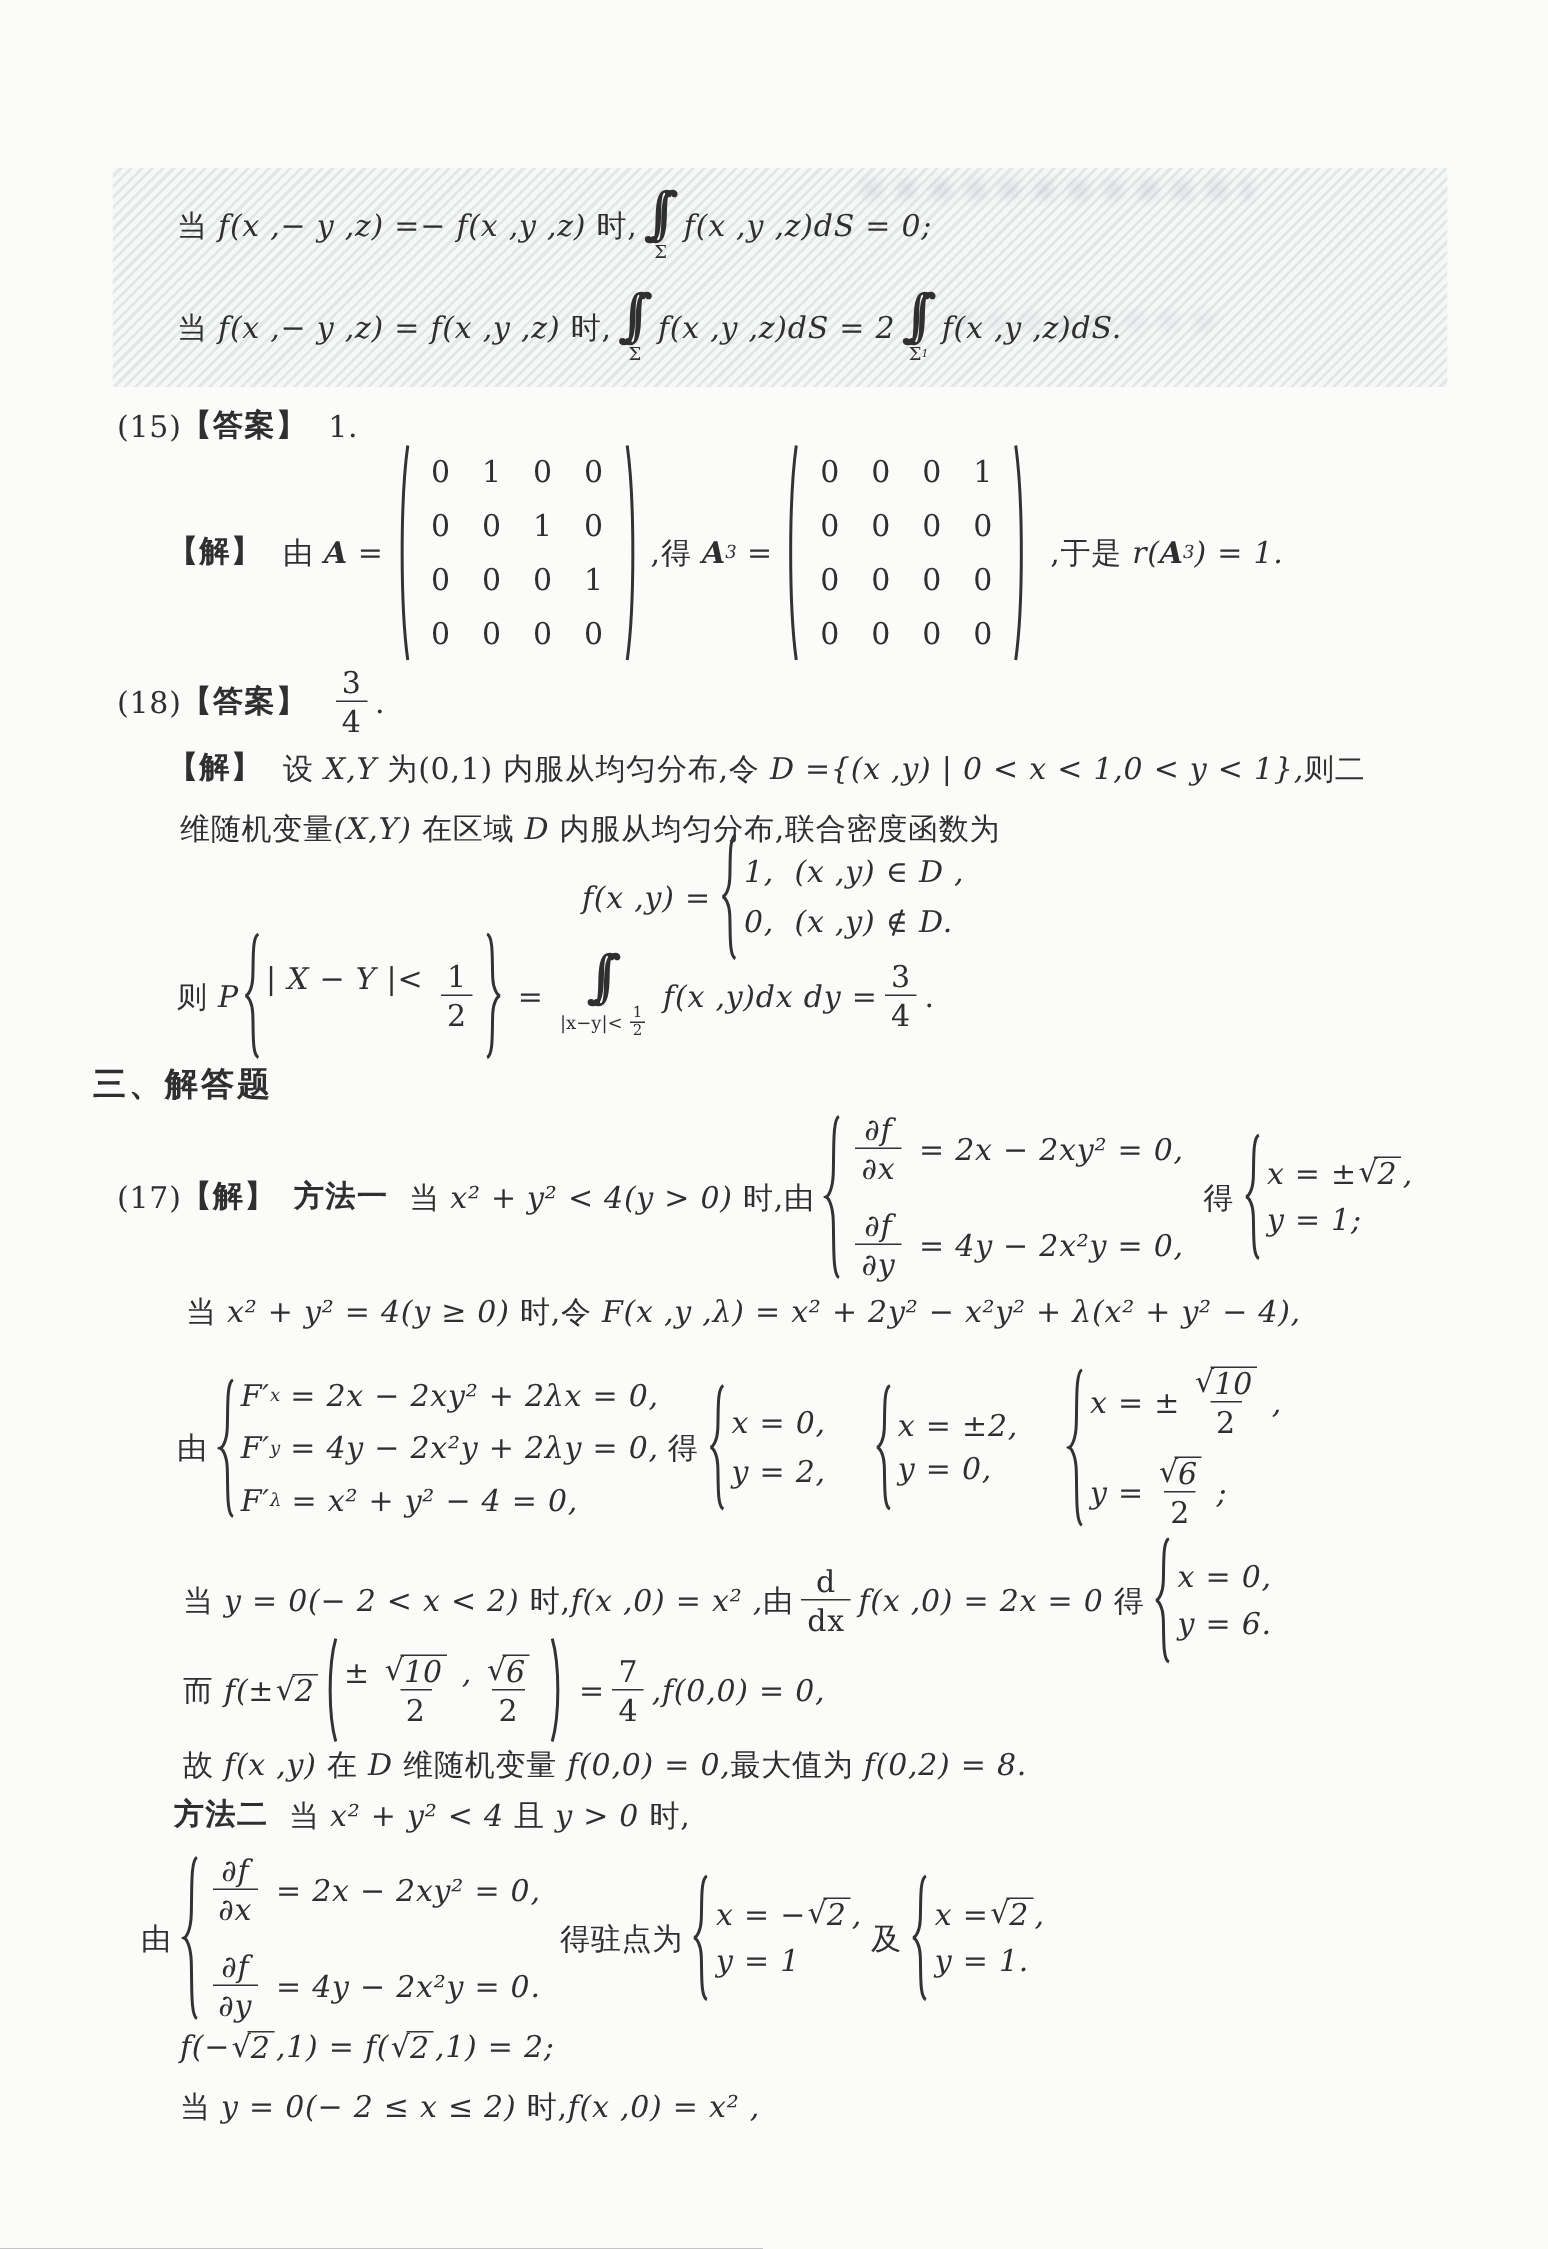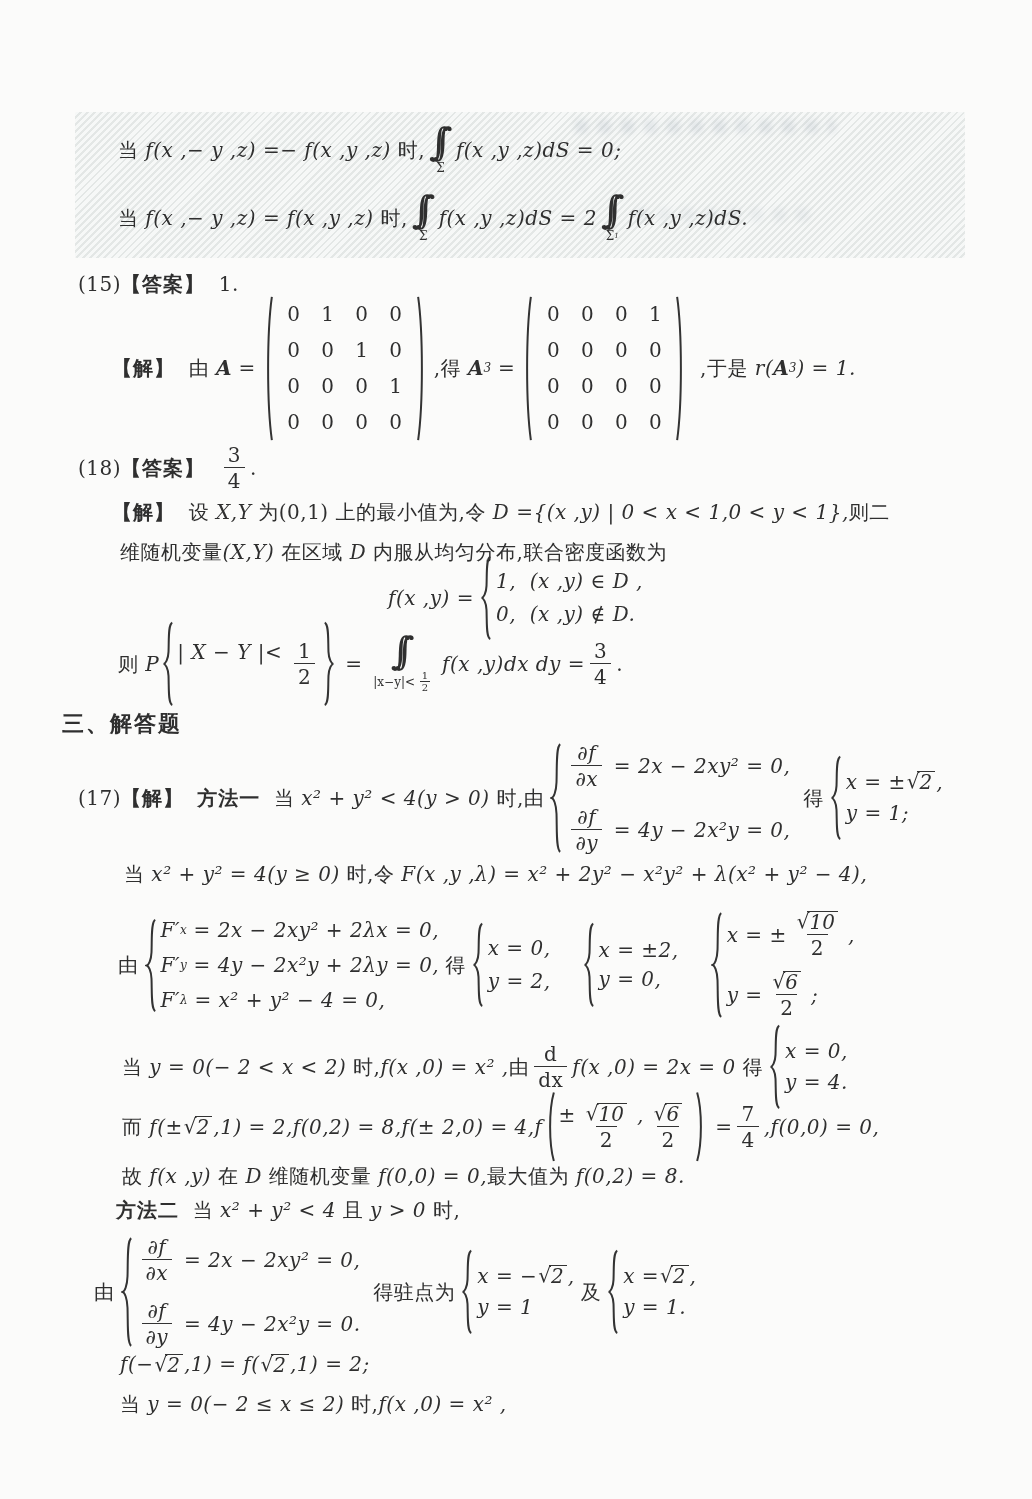--- a/index.html
+++ b/index.html
@@ -24,21 +24,21 @@
   .ghost.gb{right:150px;top:96px;width:180px;opacity:.25;}
 
   
   .line{
     position:absolute;display:flex;align-items:center;
     white-space:pre;font-size:20px;line-height:1.25;
   }
   .seg{display:inline-block;}
   .seg.mt{font-style:italic;letter-spacing:.5px;}
   .seg.cn{font-style:normal;letter-spacing:.5px;}
-  .seg.bld{font-style:normal;font-weight:700;font-family:Liberation Sans, sans-serif;letter-spacing:1px;}
+  .seg.bld{font-style:normal;font-weight:700;font-family:Liberation Serif, serif;letter-spacing:1px;}
   .seg.bi{font-style:italic;font-weight:700;}
   .seg.sp{font-size:.6em;vertical-align:.55em;font-style:italic;}
   .seg.sb{font-size:.6em;vertical-align:-.3em;font-style:italic;}
   .seg.hd{font-style:normal;font-weight:700;font-family:"DejaVu Sans","Liberation Sans",sans-serif;font-size:22px;letter-spacing:2px;}
 
   
   .frac{display:inline-flex;flex-direction:column;align-items:center;vertical-align:middle;margin:0 5px;}
   .frac .num{display:inline-flex;align-items:flex-end;justify-content:center;padding:0 4px 1px;line-height:1.1;}
   .frac .den{display:inline-flex;justify-content:center;border-top:1.6px solid #333;padding:2px 4px 0;line-height:1.1;}
 
@@ -115,21 +115,21 @@
           <path d="M11,2 C4,26 4,74 11,98" fill="none" stroke="#333" stroke-width="2" vector-effect="non-scaling-stroke"></path>
         </svg><span class="mgrid"><span class="mcell">0</span><span class="mcell">1</span><span class="mcell">0</span><span class="mcell">0</span><span class="mcell">0</span><span class="mcell">0</span><span class="mcell">1</span><span class="mcell">0</span><span class="mcell">0</span><span class="mcell">0</span><span class="mcell">0</span><span class="mcell">1</span><span class="mcell">0</span><span class="mcell">0</span><span class="mcell">0</span><span class="mcell">0</span></span><svg viewBox="0 0 14 100" preserveAspectRatio="none" class="fence paren" style="transform: scaleX(-1);">
           <path d="M11,2 C4,26 4,74 11,98" fill="none" stroke="#333" stroke-width="2" vector-effect="non-scaling-stroke"></path>
         </svg></span><span class="seg cn">,得 </span><span class="seg bi">A</span><span class="seg sp">3</span><span class="seg mt"> =</span><span class="matrix"><svg viewBox="0 0 14 100" preserveAspectRatio="none" class="fence paren">
           <path d="M11,2 C4,26 4,74 11,98" fill="none" stroke="#333" stroke-width="2" vector-effect="non-scaling-stroke"></path>
         </svg><span class="mgrid"><span class="mcell">0</span><span class="mcell">0</span><span class="mcell">0</span><span class="mcell">1</span><span class="mcell">0</span><span class="mcell">0</span><span class="mcell">0</span><span class="mcell">0</span><span class="mcell">0</span><span class="mcell">0</span><span class="mcell">0</span><span class="mcell">0</span><span class="mcell">0</span><span class="mcell">0</span><span class="mcell">0</span><span class="mcell">0</span></span><svg viewBox="0 0 14 100" preserveAspectRatio="none" class="fence paren" style="transform: scaleX(-1);">
           <path d="M11,2 C4,26 4,74 11,98" fill="none" stroke="#333" stroke-width="2" vector-effect="non-scaling-stroke"></path>
         </svg></span><span class="seg cn"> ,于是 </span><span class="seg mt">r(</span><span class="seg bi">A</span><span class="seg sp">3</span><span class="seg mt">) = 1.</span></div>
 
   <div class="line" id="L16a"><span class="seg cn">(18)</span><span class="seg bld">【答案】</span><span class="seg cn">  </span><span class="frac"><span class="num"><span class="seg cn">3</span></span><span class="den"><span class="seg cn">4</span></span></span><span class="seg cn">.</span></div>
-  <div class="line" id="L16s1"><span class="seg bld">【解】</span><span class="seg cn">  设 </span><span class="seg mt">X,Y</span><span class="seg cn"> 为</span><span class="seg cn">(0,1)</span><span class="seg cn"> 上的最小值为,令 </span><span class="seg mt">D ={(x ,y) | 0 &lt; x &lt; 1,0 &lt; y &lt; 1},</span><span class="seg cn">则二</span></div>
+  <div class="line" id="L16s1"><span class="seg bld">【解】</span><span class="seg cn">  设 </span><span class="seg mt">X,Y</span><span class="seg cn"> 为</span><span class="seg cn">(0,1)</span><span class="seg cn"> 内服从均匀分布,令 </span><span class="seg mt">D ={(x ,y) | 0 &lt; x &lt; 1,0 &lt; y &lt; 1},</span><span class="seg cn">则二</span></div>
   <div class="line" id="L16s2"><span class="seg cn">维随机变量</span><span class="seg mt">(X,Y)</span><span class="seg cn"> 在区域 </span><span class="seg mt">D</span><span class="seg cn"> 内服从均匀分布,联合密度函数为</span></div>
   <div class="line" id="L16pw"><span class="seg mt">f(x ,y) =</span><span class="cases"><svg viewBox="0 0 14 100" preserveAspectRatio="none" class="fence brace">
           <path d="M12,2 C7,4 8.2,22 7.6,36 C7.2,45 4,49.5 2,50 C4,50.5 7.2,55 7.6,64 C8.2,78 7,96 12,98" fill="none" stroke="#333" stroke-width="2" vector-effect="non-scaling-stroke"></path>
         </svg><span class="stack" style="row-gap: 8px;"><span class="crow"><span class="seg mt">1,  (x ,y) ∈ D ,</span></span><span class="crow"><span class="seg mt">0,  (x ,y) ∉ D.</span></span></span></span></div>
   <div class="line" id="L16p"><span class="seg cn">则 </span><span class="seg mt">P</span><span class="grp"><svg viewBox="0 0 14 100" preserveAspectRatio="none" class="fence brace">
           <path d="M12,2 C7,4 8.2,22 7.6,36 C7.2,45 4,49.5 2,50 C4,50.5 7.2,55 7.6,64 C8.2,78 7,96 12,98" fill="none" stroke="#333" stroke-width="2" vector-effect="non-scaling-stroke"></path>
         </svg><span class="gbody"><span class="seg mt">| X − Y |&lt; </span><span class="frac"><span class="num"><span class="seg cn">1</span></span><span class="den"><span class="seg cn">2</span></span></span></span><svg viewBox="0 0 14 100" preserveAspectRatio="none" class="fence brace" style="transform: scaleX(-1);">
           <path d="M12,2 C7,4 8.2,22 7.6,36 C7.2,45 4,49.5 2,50 C4,50.5 7.2,55 7.6,64 C8.2,78 7,96 12,98" fill="none" stroke="#333" stroke-width="2" vector-effect="non-scaling-stroke"></path>
         </svg></span><span class="seg mt"> = </span><span class="bigop"><span class="opsym dint">∫∫</span><span class="lim"><span class="seg cn">|x−y|&lt; </span><span class="frac"><span class="num"><span class="seg cn">1</span></span><span class="den"><span class="seg cn">2</span></span></span></span></span><span class="seg mt"> f(x ,y)dx dy =</span><span class="frac"><span class="num"><span class="seg cn">3</span></span><span class="den"><span class="seg cn">4</span></span></span><span class="seg cn">.</span></div>
 
@@ -145,22 +145,22 @@
           <path d="M12,2 C7,4 8.2,22 7.6,36 C7.2,45 4,49.5 2,50 C4,50.5 7.2,55 7.6,64 C8.2,78 7,96 12,98" fill="none" stroke="#333" stroke-width="2" vector-effect="non-scaling-stroke"></path>
         </svg><span class="stack" style="row-gap: 10px;"><span class="crow"><span class="seg mt">F′</span><span class="seg sb">x</span><span class="seg mt"> = 2x − 2xy² + 2λx = 0,</span></span><span class="crow"><span class="seg mt">F′</span><span class="seg sb">y</span><span class="seg mt"> = 4y − 2x²y + 2λy = 0,</span></span><span class="crow"><span class="seg mt">F′</span><span class="seg sb">λ</span><span class="seg mt"> = x² + y² − 4 = 0,</span></span></span></span><span class="seg cn">得</span><span class="cases"><svg viewBox="0 0 14 100" preserveAspectRatio="none" class="fence brace">
           <path d="M12,2 C7,4 8.2,22 7.6,36 C7.2,45 4,49.5 2,50 C4,50.5 7.2,55 7.6,64 C8.2,78 7,96 12,98" fill="none" stroke="#333" stroke-width="2" vector-effect="non-scaling-stroke"></path>
         </svg><span class="stack" style="row-gap: 8px;"><span class="crow"><span class="seg mt">x = 0,</span></span><span class="crow"><span class="seg mt">y = 2,</span></span></span></span><span class="cases"><svg viewBox="0 0 14 100" preserveAspectRatio="none" class="fence brace">
           <path d="M12,2 C7,4 8.2,22 7.6,36 C7.2,45 4,49.5 2,50 C4,50.5 7.2,55 7.6,64 C8.2,78 7,96 12,98" fill="none" stroke="#333" stroke-width="2" vector-effect="non-scaling-stroke"></path>
         </svg><span class="stack" style="row-gap: 4px;"><span class="crow"><span class="seg mt">x = ±2,</span></span><span class="crow"><span class="seg mt">y = 0,</span></span></span></span><span class="cases"><svg viewBox="0 0 14 100" preserveAspectRatio="none" class="fence brace">
           <path d="M12,2 C7,4 8.2,22 7.6,36 C7.2,45 4,49.5 2,50 C4,50.5 7.2,55 7.6,64 C8.2,78 7,96 12,98" fill="none" stroke="#333" stroke-width="2" vector-effect="non-scaling-stroke"></path>
         </svg><span class="stack" style="row-gap: 12px;"><span class="crow"><span class="seg mt">x = ±</span><span class="frac"><span class="num"><span class="sqrt"><span class="rdx">√</span><span class="rad">10</span></span></span><span class="den"><span class="seg cn">2</span></span></span><span class="seg mt">,</span></span><span class="crow"><span class="seg mt">y =</span><span class="frac"><span class="num"><span class="sqrt"><span class="rdx">√</span><span class="rad">6</span></span></span><span class="den"><span class="seg cn">2</span></span></span><span class="seg mt">;</span></span></span></span></div>
   <div class="line" id="L17d"><span class="seg cn">当 </span><span class="seg mt">y = 0(− 2 &lt; x &lt; 2)</span><span class="seg cn"> 时,</span><span class="seg mt">f(x ,0) = x² ,</span><span class="seg cn">由</span><span class="frac"><span class="num"><span class="seg cn">d</span></span><span class="den"><span class="seg cn">dx</span></span></span><span class="seg mt">f(x ,0) = 2x = 0</span><span class="seg cn"> 得</span><span class="cases"><svg viewBox="0 0 14 100" preserveAspectRatio="none" class="fence brace">
           <path d="M12,2 C7,4 8.2,22 7.6,36 C7.2,45 4,49.5 2,50 C4,50.5 7.2,55 7.6,64 C8.2,78 7,96 12,98" fill="none" stroke="#333" stroke-width="2" vector-effect="non-scaling-stroke"></path>
-        </svg><span class="stack" style="row-gap: 6px;"><span class="crow"><span class="seg mt">x = 0,</span></span><span class="crow"><span class="seg mt">y = 4.</span></span></span></span></div>
-  <div class="line" id="L17e"><span class="seg cn">而 </span><span class="seg mt">f(±</span><span class="sqrt"><span class="rdx">√</span><span class="rad">2</span></span><span class="seg mt">,1) = 2,f(0,2) = 8,f(± 2,0) = 4,f</span><span class="grp"><svg viewBox="0 0 14 100" preserveAspectRatio="none" class="fence paren">
+        </svg><span class="stack" style="row-gap: 6px;"><span class="crow"><span class="seg mt">x = 0,</span></span><span class="crow"><span class="seg mt">y = 6.</span></span></span></span></div>
+  <div class="line" id="L17e"><span class="seg cn">而 </span><span class="seg mt">f(±</span><span class="sqrt"><span class="rdx">√</span><span class="rad">2</span></span><span class="grp"><svg viewBox="0 0 14 100" preserveAspectRatio="none" class="fence paren">
           <path d="M11,2 C4,26 4,74 11,98" fill="none" stroke="#333" stroke-width="2" vector-effect="non-scaling-stroke"></path>
         </svg><span class="gbody"><span class="seg mt">±</span><span class="frac"><span class="num"><span class="sqrt"><span class="rdx">√</span><span class="rad">10</span></span></span><span class="den"><span class="seg cn">2</span></span></span><span class="seg mt">,</span><span class="frac"><span class="num"><span class="sqrt"><span class="rdx">√</span><span class="rad">6</span></span></span><span class="den"><span class="seg cn">2</span></span></span></span><svg viewBox="0 0 14 100" preserveAspectRatio="none" class="fence paren" style="transform: scaleX(-1);">
           <path d="M11,2 C4,26 4,74 11,98" fill="none" stroke="#333" stroke-width="2" vector-effect="non-scaling-stroke"></path>
         </svg></span><span class="seg mt"> =</span><span class="frac"><span class="num"><span class="seg cn">7</span></span><span class="den"><span class="seg cn">4</span></span></span><span class="seg mt">,f(0,0) = 0,</span></div>
   <div class="line" id="L17f"><span class="seg cn">故 </span><span class="seg mt">f(x ,y)</span><span class="seg cn"> 在 </span><span class="seg mt">D</span><span class="seg cn"> 维随机变量 </span><span class="seg mt">f(0,0) = 0,</span><span class="seg cn">最大值为 </span><span class="seg mt">f(0,2) = 8.</span></div>
   <div class="line" id="L17g"><span class="seg bld">方法二</span><span class="seg cn">  当 </span><span class="seg mt">x² + y² &lt; 4</span><span class="seg cn"> 且 </span><span class="seg mt">y &gt; 0</span><span class="seg cn"> 时,</span></div>
   <div class="line" id="L17h"><span class="seg cn">由</span><span class="cases"><svg viewBox="0 0 14 100" preserveAspectRatio="none" class="fence brace">
           <path d="M12,2 C7,4 8.2,22 7.6,36 C7.2,45 4,49.5 2,50 C4,50.5 7.2,55 7.6,64 C8.2,78 7,96 12,98" fill="none" stroke="#333" stroke-width="2" vector-effect="non-scaling-stroke"></path>
         </svg><span class="stack" style="row-gap: 16px;"><span class="crow"><span class="frac"><span class="num"><span class="seg mt">∂f</span></span><span class="den"><span class="seg mt">∂x</span></span></span><span class="seg mt"> = 2x − 2xy² = 0,</span></span><span class="crow"><span class="frac"><span class="num"><span class="seg mt">∂f</span></span><span class="den"><span class="seg mt">∂y</span></span></span><span class="seg mt"> = 4y − 2x²y = 0.</span></span></span></span><span class="seg cn"> 得驻点为</span><span class="cases"><svg viewBox="0 0 14 100" preserveAspectRatio="none" class="fence brace">
           <path d="M12,2 C7,4 8.2,22 7.6,36 C7.2,45 4,49.5 2,50 C4,50.5 7.2,55 7.6,64 C8.2,78 7,96 12,98" fill="none" stroke="#333" stroke-width="2" vector-effect="non-scaling-stroke"></path>

